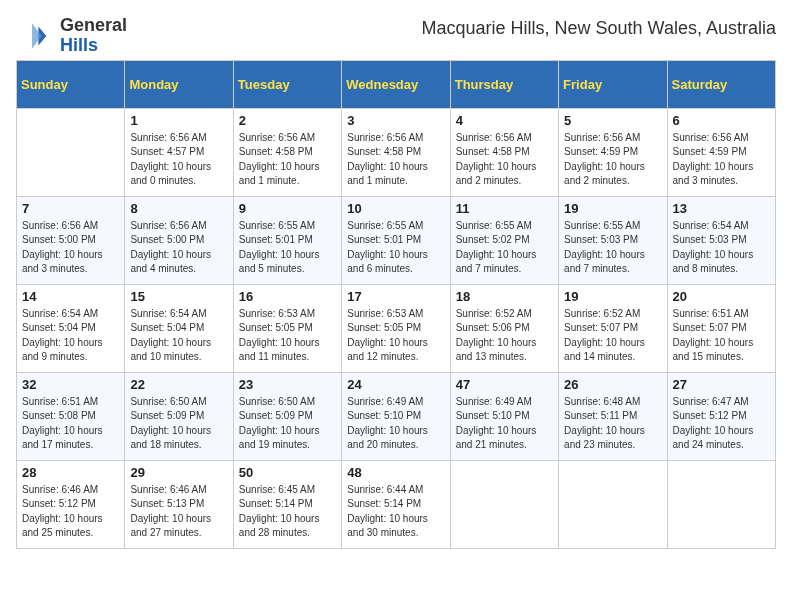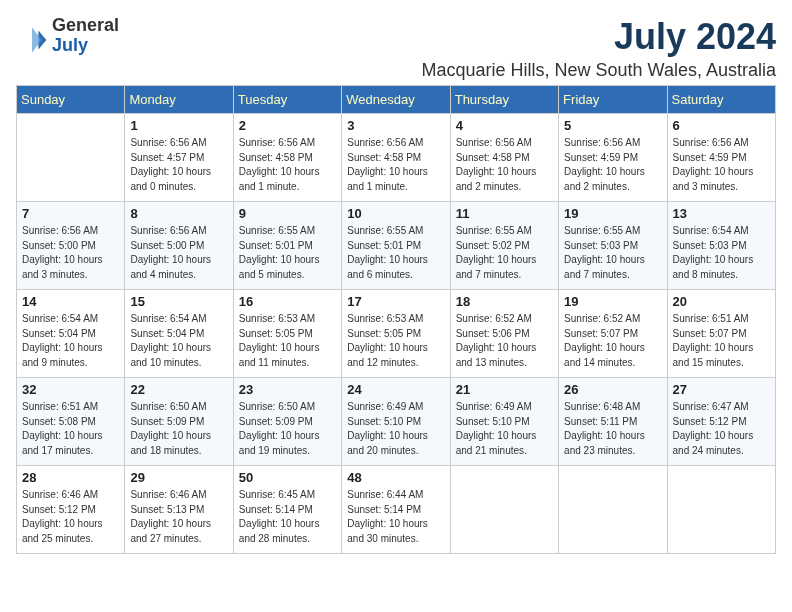--- a/index.html
+++ b/index.html
@@ -11,22 +11,22 @@
       padding: 16px;
     }
     .header {
       display: flex;
       justify-content: space-between;
       align-items: flex-start;
       margin-bottom: 4px;
     }
     .logo {
       display: flex;
-      align-items: flex-end;
-      gap: 4px;
+      align-items: center;
+      gap: 12px;
     }
     .logo-text {
       font-size: 18px;
       font-weight: bold;
       line-height: 1.1;
     }
     .logo-general { color: #333; }
     .logo-blue { color: #1a5fa8; }
     .logo-icon {
       width: 32px;
@@ -45,25 +45,25 @@
       color: #333;
       margin-top: 2px;
     }
     table {
       width: 100%;
       border-collapse: collapse;
       font-size: 11px;
     }
     thead th {
       background-color: #2e6db4;
-      color: #fef9c3;
-      padding: 6px 4px;
+      color: #fde047;
+      padding: 16px 4px;
       text-align: left;
       font-size: 13px;
-      font-weight: normal;
+      font-weight: bold;
       border: 1px solid #ccc;
     }
     tbody td {
       vertical-align: top;
       border: 1px solid #ccc;
       padding: 4px 5px;
       min-height: 80px;
       height: 88px;
       background: #fff;
     }
@@ -89,25 +89,24 @@
 <body>
 
 <div class="header">
   <div class="logo">
     <svg class="logo-icon" viewBox="0 0 40 40">
       <polygon points="28,8 38,20 28,32" fill="#2e6db4"></polygon>
       <polygon points="20,4 32,20 20,36" fill="#5b9bd5" opacity="0.7"></polygon>
     </svg>
     <div class="logo-text">
       <span class="logo-general">General</span><br>
-      <span class="logo-blue">July</span>
+      <span class="logo-blue">Hills</span>
     </div>
   </div>
   <div class="title-block">
-    <div class="month-title">July 2024</div>
     <div class="location">Macquarie Hills, New South Wales, Australia</div>
   </div>
 </div>
 
 <table>
   <thead>
     <tr id="thead-row">
         <th>Sunday</th>
         <th>Monday</th>
         <th>Tuesday</th>
@@ -216,21 +215,21 @@
         </td>
         <td>
           <div class="day-num">23</div>
           <div class="day-info">Sunrise: 6:50 AM<br>Sunset: 5:09 PM<br>Daylight: 10 hours<br>and 19 minutes.</div>
         </td>
         <td>
           <div class="day-num">24</div>
           <div class="day-info">Sunrise: 6:49 AM<br>Sunset: 5:10 PM<br>Daylight: 10 hours<br>and 20 minutes.</div>
         </td>
         <td>
-          <div class="day-num">21</div>
+          <div class="day-num">47</div>
           <div class="day-info">Sunrise: 6:49 AM<br>Sunset: 5:10 PM<br>Daylight: 10 hours<br>and 21 minutes.</div>
         </td>
         <td>
           <div class="day-num">26</div>
           <div class="day-info">Sunrise: 6:48 AM<br>Sunset: 5:11 PM<br>Daylight: 10 hours<br>and 23 minutes.</div>
         </td>
         <td>
           <div class="day-num">27</div>
           <div class="day-info">Sunrise: 6:47 AM<br>Sunset: 5:12 PM<br>Daylight: 10 hours<br>and 24 minutes.</div>
         </td>

